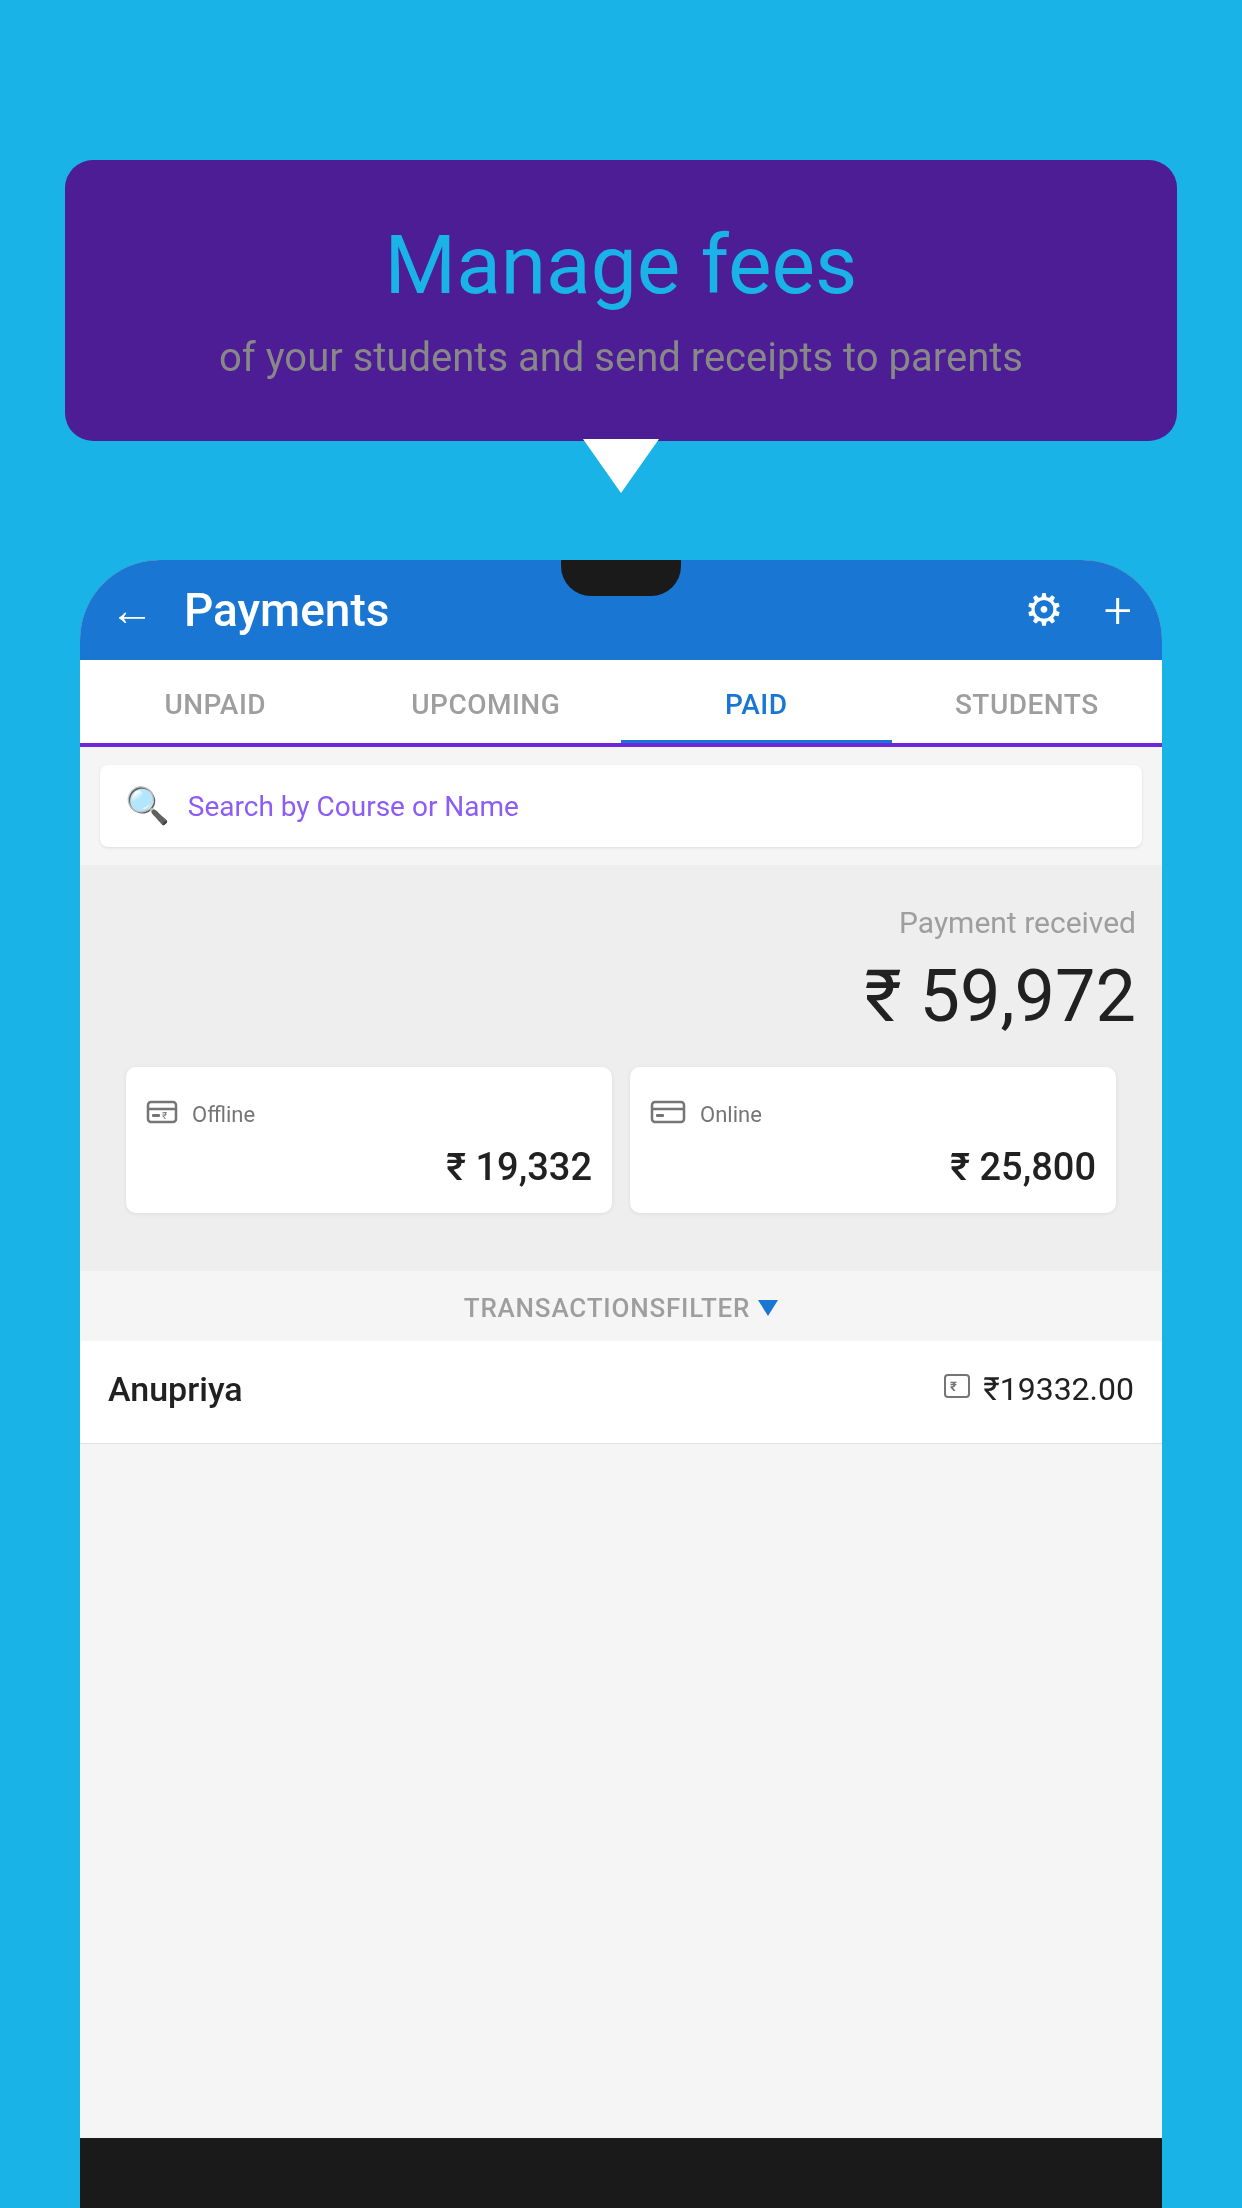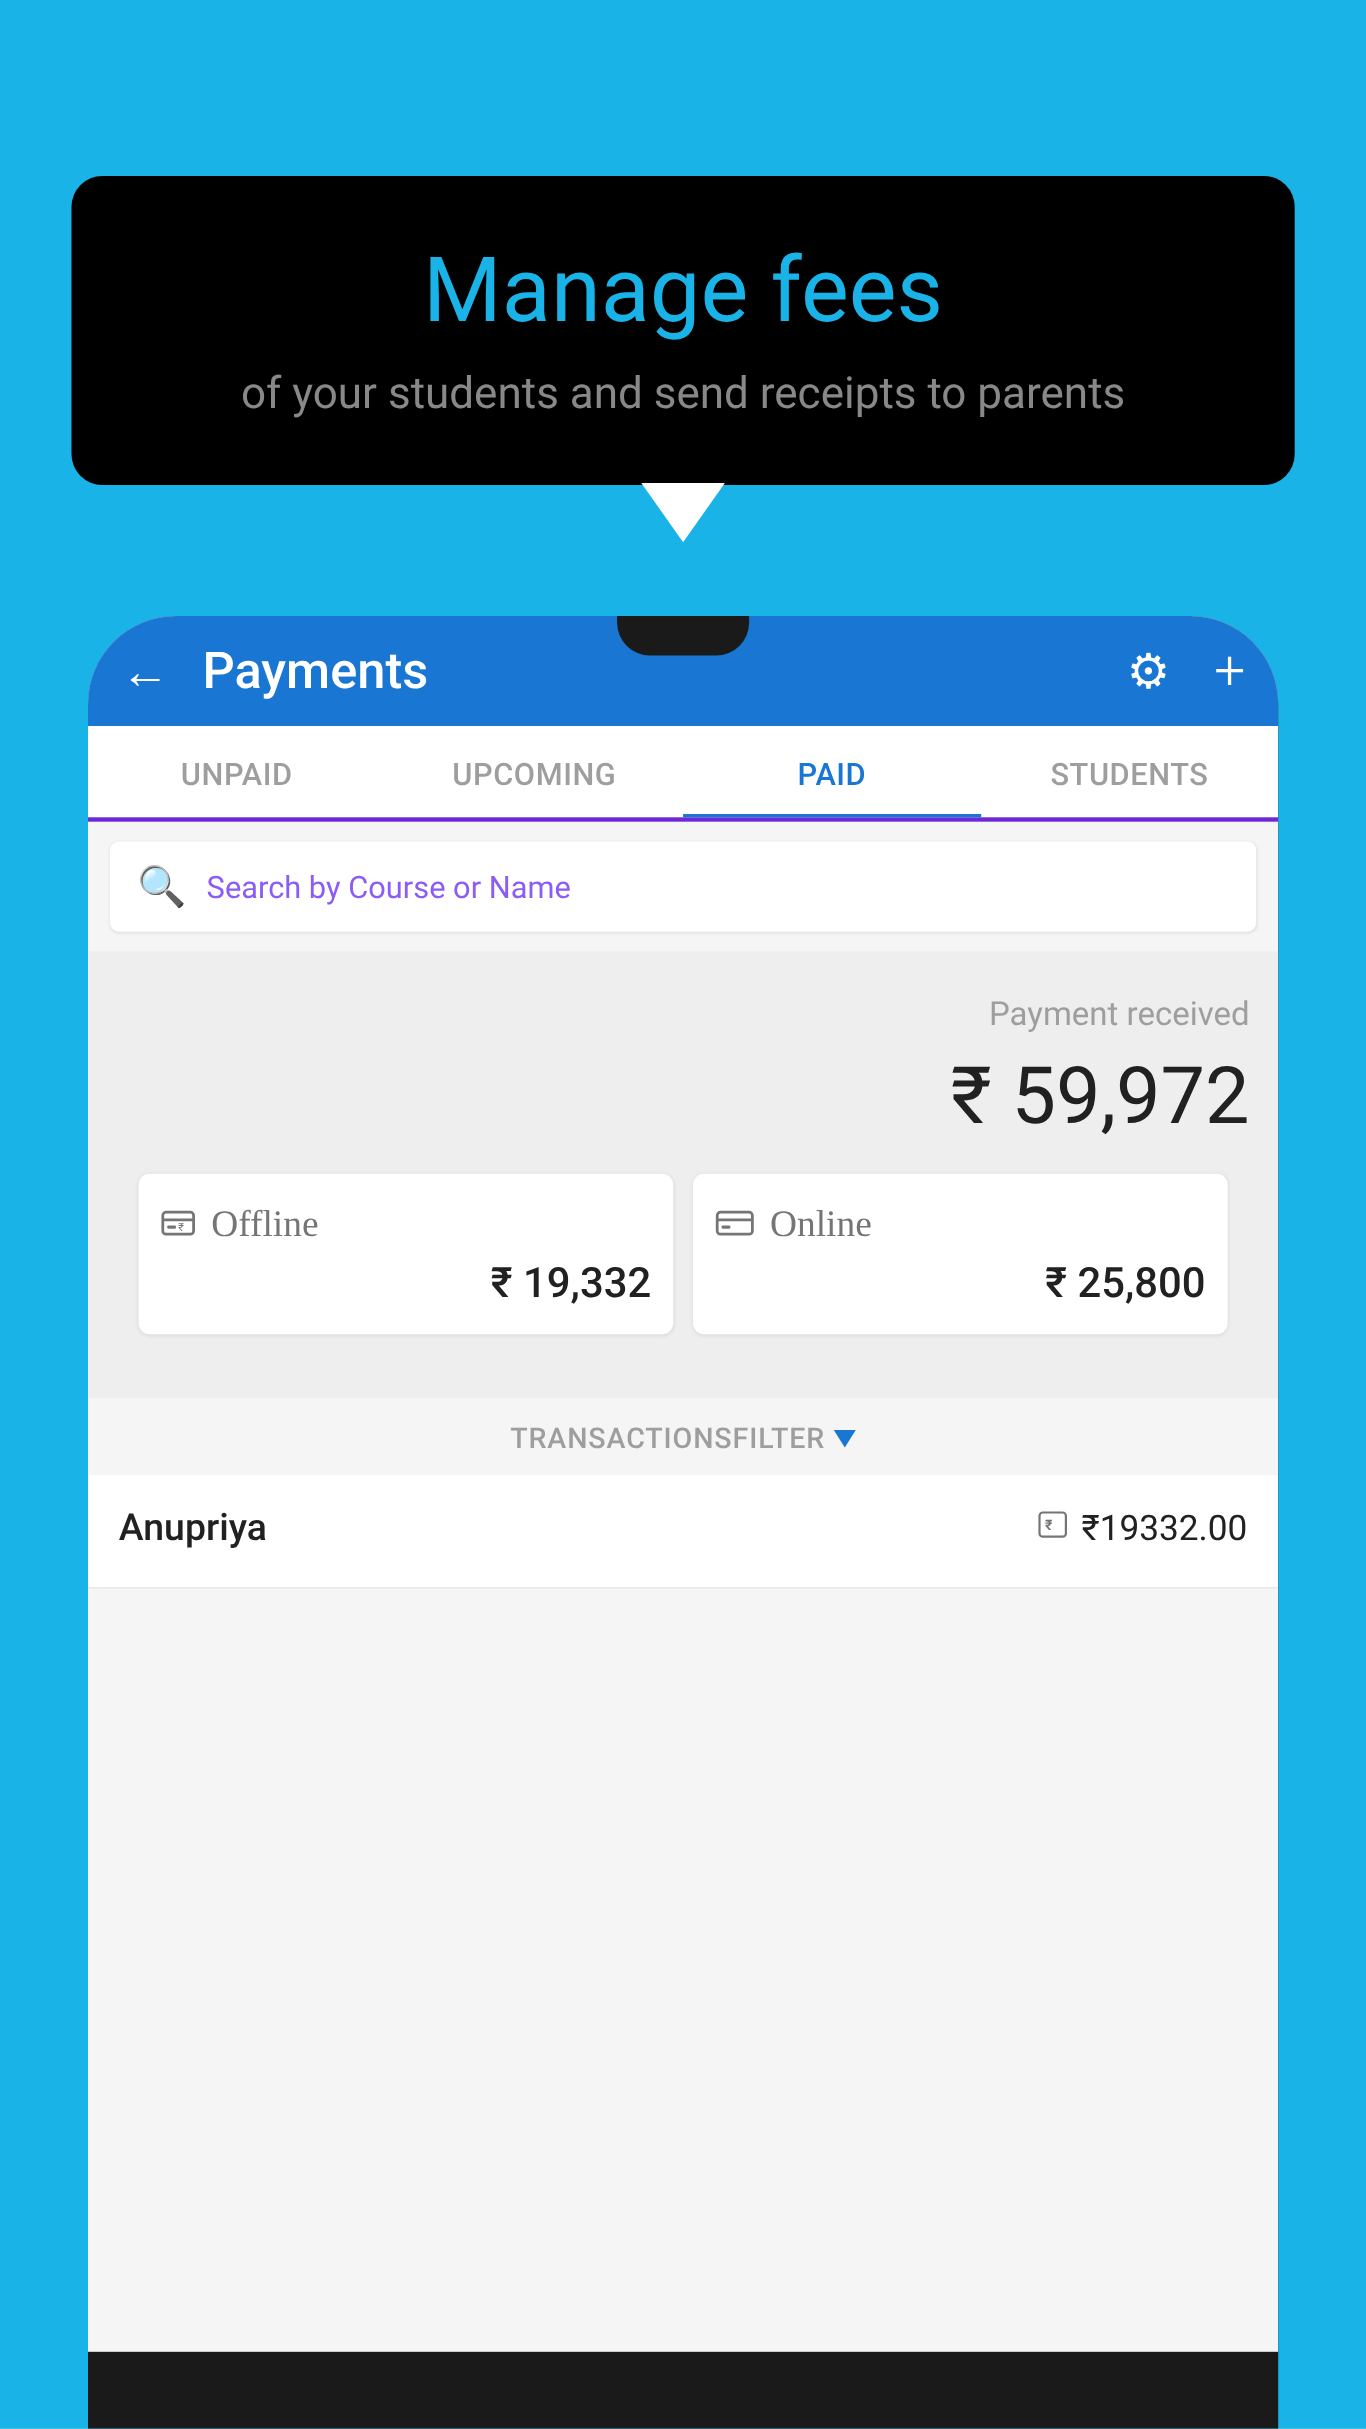--- a/index.html
+++ b/index.html
@@ -12,21 +12,21 @@
       overflow: hidden;
       position: relative;
     }
 
     
     .speech-bubble {
       position: absolute;
       top: 160px;
       left: 65px;
       right: 65px;
-      background: #000000;
+      background: #4c1d95;
       border-radius: 28px;
       padding: 60px 50px 55px 50px;
       text-align: center;
     }
     .speech-bubble::after {
       content: '';
       position: absolute;
       bottom: -52px;
       left: 50%;
       transform: translateX(-50%);
@@ -244,22 +244,21 @@
       align-items: center;
       gap: 14px;
       margin-bottom: 12px;
     }
     .card-icon {
       color: #757575;
       font-size: 32px;
     }
     .card-label {
       color: #757575;
-      font-size: 34px;
-      font-family: Liberation Serif, serif;
+      font-size: 22px;
     }
     .card-amount {
       color: #212121;
       font-size: 38px;
       font-weight: 500;
       padding-left: 4px;
     }
 
     
     .transactions-header {

